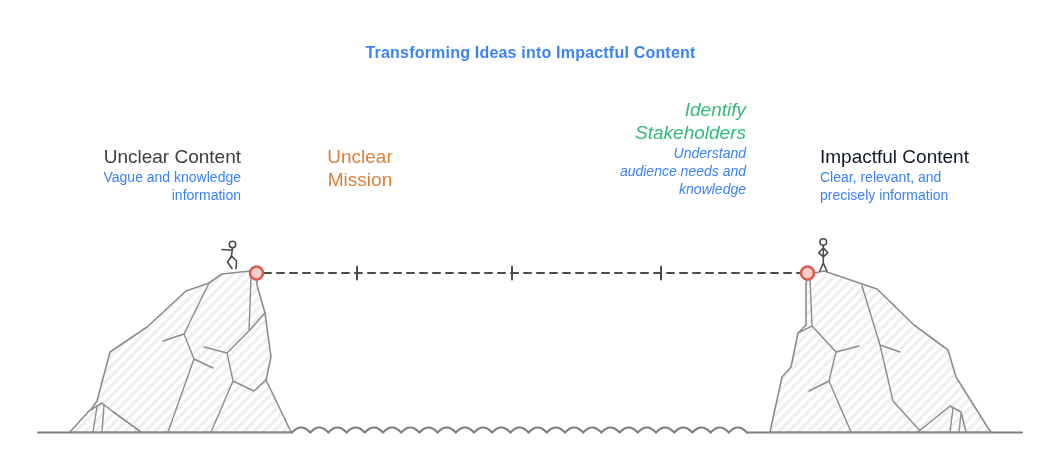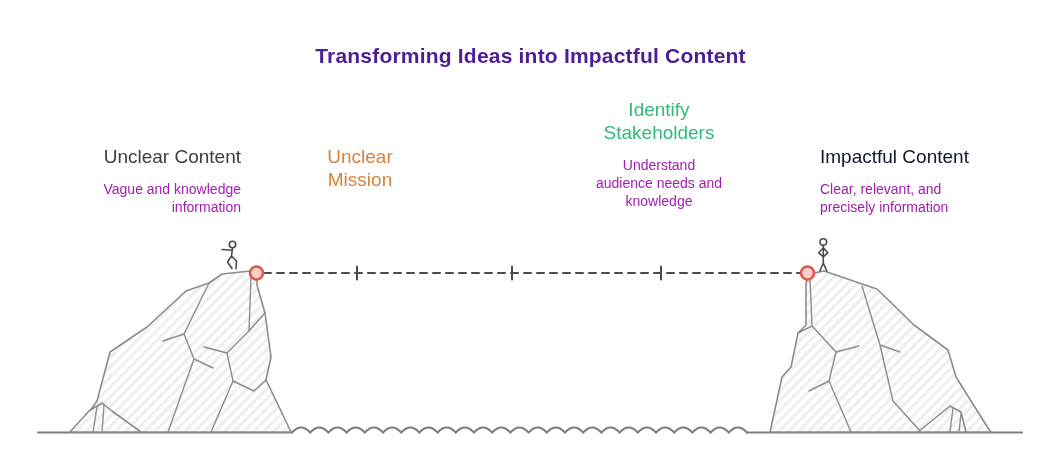--- a/index.html
+++ b/index.html
@@ -8,43 +8,43 @@
     width:1061px;height:473px;
     background:#ffffff;
     overflow:hidden;
     font-family:"Liberation Sans", sans-serif;
   }
   .title{
     position:absolute;
     top:44px;left:0;width:100%;
     margin:0;
     text-align:center;
-    font-size:21px;
+    font-size:16px;
     font-weight:700;
     letter-spacing:0.2px;
-    color:#4c1d95;
+    color:#3b82f6;
   }
   .stage{position:absolute;}
   .stage-label{
     font-size:19px;
     line-height:23px;
     color:#3c4043;
   }
   .stage-desc{
-    margin-top:12px;
+    margin-top:0;
     font-size:14px;
     line-height:18px;
-    color:#a21caf;
+    color:#3b82f6;
   }
   .s1{left:95px;top:145px;width:146px;}
   .s1 .stage-label{text-align:right;}
   .s1 .stage-desc{text-align:right;}
   .s2{left:295px;top:145px;width:130px;text-align:center;}
   .s3{left:460px;top:120px;width:140px;text-align:center;}
-  .s4{left:594px;top:98px;width:130px;text-align:center;}
+  .s4{left:616px;top:98px;width:130px;text-align:right;font-style:italic;}
   .s5{left:820px;top:145px;width:170px;text-align:left;}
   .art{position:absolute;left:0;top:0;}
 </style>
 </head>
 <body>
 
 <div class="canvas">
 
   <h1 class="title">Transforming Ideas into Impactful Content</h1>
 

